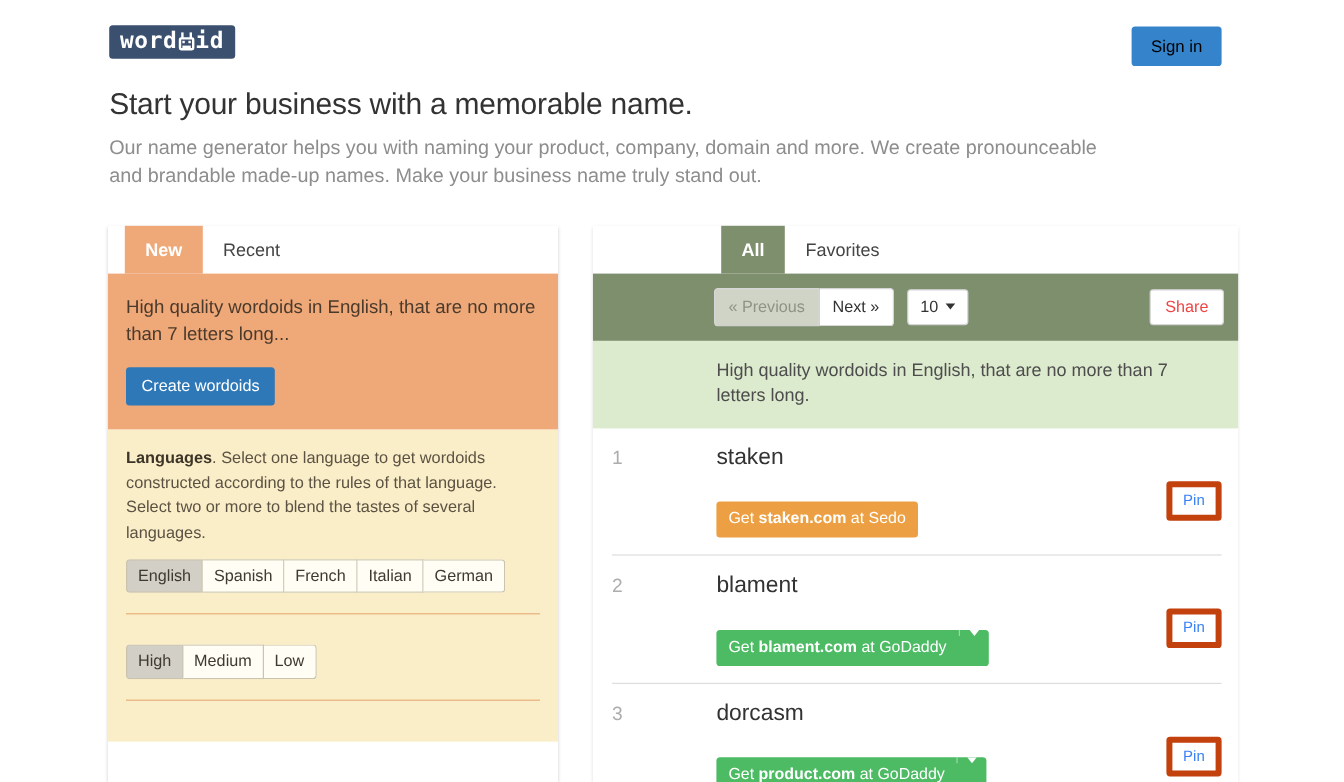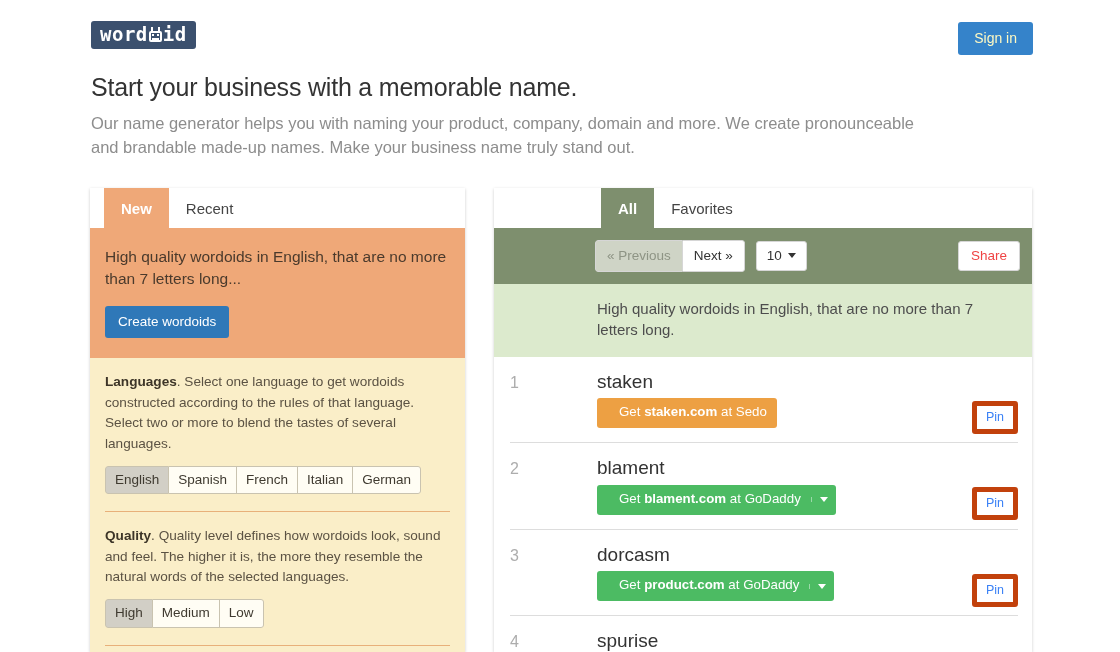--- a/index.html
+++ b/index.html
@@ -40,22 +40,22 @@
   .logo-robot .eye-l, .logo-robot .eye-r {
     position: absolute; top: 7px; width: 2px; height: 2px; background: #ffffff;
   }
   .logo-robot .eye-l { left: 4px; }
   .logo-robot .eye-r { left: 9px; }
   .logo-robot .mouth {
     position: absolute; left: 4px; top: 11px; width: 7px; height: 2px; background: #ffffff;
   }
 
   .signin {
-    position: absolute; right: 87px; top: 22px;
-    background: #3583ca; color: #fef9c3; border: none;
+    position: absolute; right: 102px; top: 22px;
+    background: #3583ca; color: #000000; border: none;
     padding: 8px 16px 9px 16px; font-size: 14px; border-radius: 3px;
     font-family: "Liberation Sans", sans-serif; cursor: pointer;
   }
 
   
   .hero { position: absolute; left: 91px; top: 72px; width: 900px; }
   .hero h1 {
     font-size: 25px; font-weight: 400; color: #333333;
     letter-spacing: -0.2px; line-height: 1.2;
   }
@@ -164,22 +164,22 @@
     display: flex; align-items: flex-start; position: relative;
     padding: 15px 0 14px 0; border-bottom: 1px solid #dddddd;
   }
   .row:last-child { border-bottom: none; }
   .row-num {
     width: 87px; flex: 0 0 87px; font-size: 16px; color: #adadad; padding-top: 2px;
   }
   .row-main { flex: 1; }
   .row-word { font-size: 19px; color: #333333; font-weight: 400; line-height: 1.1; }
   .row-offer {
-    margin-top: 6px; display: inline-flex; align-items: center;
-    border-radius: 3px; overflow: hidden; cursor: pointer; padding-left: 12px;
+    margin-top: 26px; display: inline-flex; align-items: flex-start;
+    border-radius: 3px; overflow: hidden; cursor: pointer;
   }
   .offer-main {
     font-size: 13.3px; color: #ffffff; padding: 5px 10px 6px 10px; line-height: 1.4;
   }
   .offer-main b { font-weight: 700; }
   .offer-caret {
     display: flex; align-items: center; padding: 0 8px;
     border-left: 1px solid rgba(255,255,255,0.45);
   }
   .caret-white {
@@ -245,23 +245,20 @@
           <div class="bg-item">Spanish</div>
           <div class="bg-item">French</div>
           <div class="bg-item">Italian</div>
           <div class="bg-item">German</div>
         </div>
       </div>
 
       <hr class="sec-divider">
 
       <div>
-        <div class="opt-text">
-          <b>Quality</b><span>. Quality level defines how wordoids look, sound and feel. The higher it is, the more they resemble the natural words of the selected languages.</span>
-        </div>
         <div class="btn-group">
           <div class="bg-item sel">High</div>
           <div class="bg-item">Medium</div>
           <div class="bg-item">Low</div>
         </div>
       </div>
 
       <hr class="sec-divider">
 
     </div>

